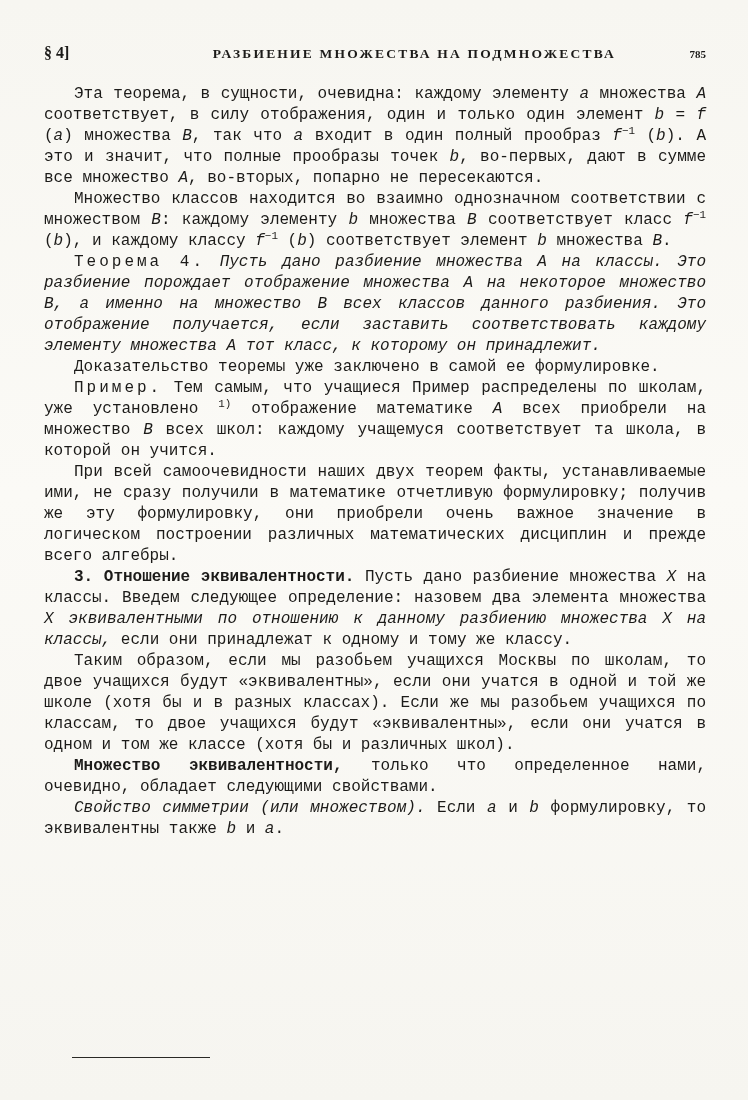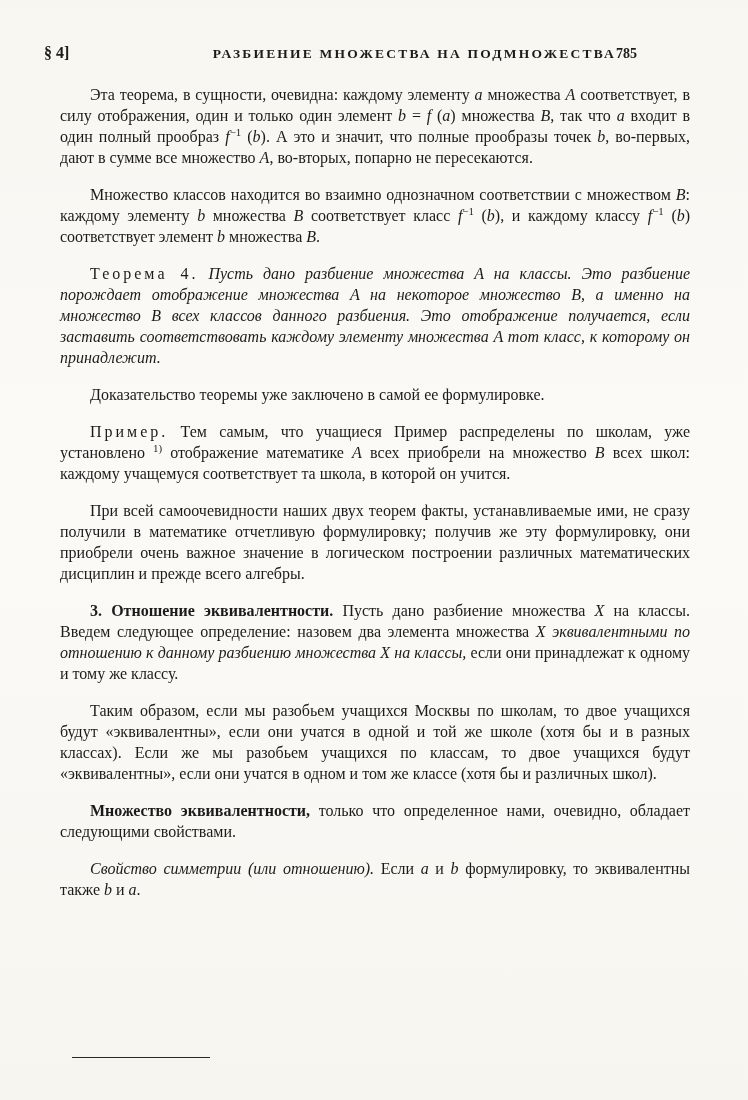--- a/index.html
+++ b/index.html
@@ -31,33 +31,34 @@
     min-width: 90px;
   }
   .header-title {
     font-size: 13.5px;
     font-weight: bold;
     letter-spacing: 2.2px;
     text-align: right;
     flex: 1;
   }
   .page-number {
-    font-size: 14px;
+    font-size: 11px;
     font-weight: bold;
     min-width: 90px;
-    text-align: left;
+    text-align: right;
   }
   .page-body {
     font-size: 16px;
     line-height: 21px;
     text-align: justify;
   }
   .para {
-    margin: 16px;
+    margin: 0;
     text-indent: 30px;
+    font-family: Liberation Mono, monospace;
   }
   .st-i   { font-style: italic; }
   .st-b   { font-weight: bold; }
   .st-sp  { letter-spacing: 3px; }
   .st-sup { vertical-align: super; font-size: 68%; line-height: 0; }
   .footnote-block {
     position: absolute;
     left: 44px;
     right: 42px;
     bottom: 30px;
@@ -89,19 +90,19 @@
   <div class="page-body">
       <p class="para"><span>Эта теорема, в сущности, очевидна: каждому элементу </span><span class="st-i">a</span><span> множества </span><span class="st-i">A</span><span> соответствует, в силу отображения, один и только один элемент </span><span class="st-i">b</span><span> = </span><span class="st-i">f</span><span> (</span><span class="st-i">a</span><span>) множества </span><span class="st-i">B</span><span>, так что </span><span class="st-i">a</span><span> входит в один полный прообраз </span><span class="st-i">f</span><span class="st-sup">−1</span><span> (</span><span class="st-i">b</span><span>). А это и значит, что полные прообразы точек </span><span class="st-i">b</span><span>, во-первых, дают в сумме все множество </span><span class="st-i">A</span><span>, во-вторых, попарно не пересекаются.</span></p>
       <p class="para"><span>Множество классов находится во взаимно однозначном соответствии с множеством </span><span class="st-i">B</span><span>: каждому элементу </span><span class="st-i">b</span><span> множества </span><span class="st-i">B</span><span> соответствует класс </span><span class="st-i">f</span><span class="st-sup">−1</span><span> (</span><span class="st-i">b</span><span>), и каждому классу </span><span class="st-i">f</span><span class="st-sup">−1</span><span> (</span><span class="st-i">b</span><span>) соответствует элемент </span><span class="st-i">b</span><span> множества </span><span class="st-i">B</span><span>.</span></p>
       <p class="para"><span class="st-sp">Теорема 4.</span><span class="st-i"> Пусть дано разбиение множества A на классы. Это разбиение порождает отображение множества A на некоторое множество B, а именно на множество B всех классов данного разбиения. Это отображение получается, если заставить соответствовать каждому элементу множества A тот класс, к которому он принадлежит.</span></p>
       <p class="para"><span>Доказательство теоремы уже заключено в самой ее формулировке.</span></p>
       <p class="para"><span class="st-sp">Пример.</span><span> Тем самым, что учащиеся Пример распределены по школам, уже установлено </span><span class="st-sup">1)</span><span> отображение математике </span><span class="st-i">A</span><span> всех приобрели на множество </span><span class="st-i">B</span><span> всех школ: каждому учащемуся соответствует та школа, в которой он учится.</span></p>
       <p class="para"><span>При всей самоочевидности наших двух теорем факты, устанавливаемые ими, не сразу получили в математике отчетливую формулировку; получив же эту формулировку, они приобрели очень важное значение в логическом построении различных математических дисциплин и прежде всего алгебры.</span></p>
       <p class="para"><span class="st-b">3. Отношение эквивалентности.</span><span> Пусть дано разбиение множества </span><span class="st-i">X</span><span> на классы. Введем следующее определение: назовем два элемента множества </span><span class="st-i">X</span><span> </span><span class="st-i">эквивалентными по отношению к данному разбиению множества X на классы,</span><span> если они принадлежат к одному и тому же классу.</span></p>
       <p class="para"><span>Таким образом, если мы разобьем учащихся Москвы по школам, то двое учащихся будут «эквивалентны», если они учатся в одной и той же школе (хотя бы и в разных классах). Если же мы разобьем учащихся по классам, то двое учащихся будут «эквивалентны», если они учатся в одном и том же классе (хотя бы и различных школ).</span></p>
       <p class="para"><span class="st-b">Множество эквивалентности,</span><span> только что определенное нами, очевидно, обладает следующими свойствами.</span></p>
-      <p class="para"><span class="st-i">Свойство симметрии (или отношению).</span><span> Если </span><span class="st-i">a</span><span> и </span><span class="st-i">b</span><span> формулировку, то эквивалентны также </span><span class="st-i">b</span><span> и </span><span class="st-i">a</span><span>.</span></p>
+      <p class="para"><span class="st-i">Свойство симметрии (или множеством).</span><span> Если </span><span class="st-i">a</span><span> и </span><span class="st-i">b</span><span> формулировку, то эквивалентны также </span><span class="st-i">b</span><span> и </span><span class="st-i">a</span><span>.</span></p>
     </div>
 
   <div class="footnote-block">
     <hr class="footnote-rule">
   </div>
 </div>
 
 </body></html>

